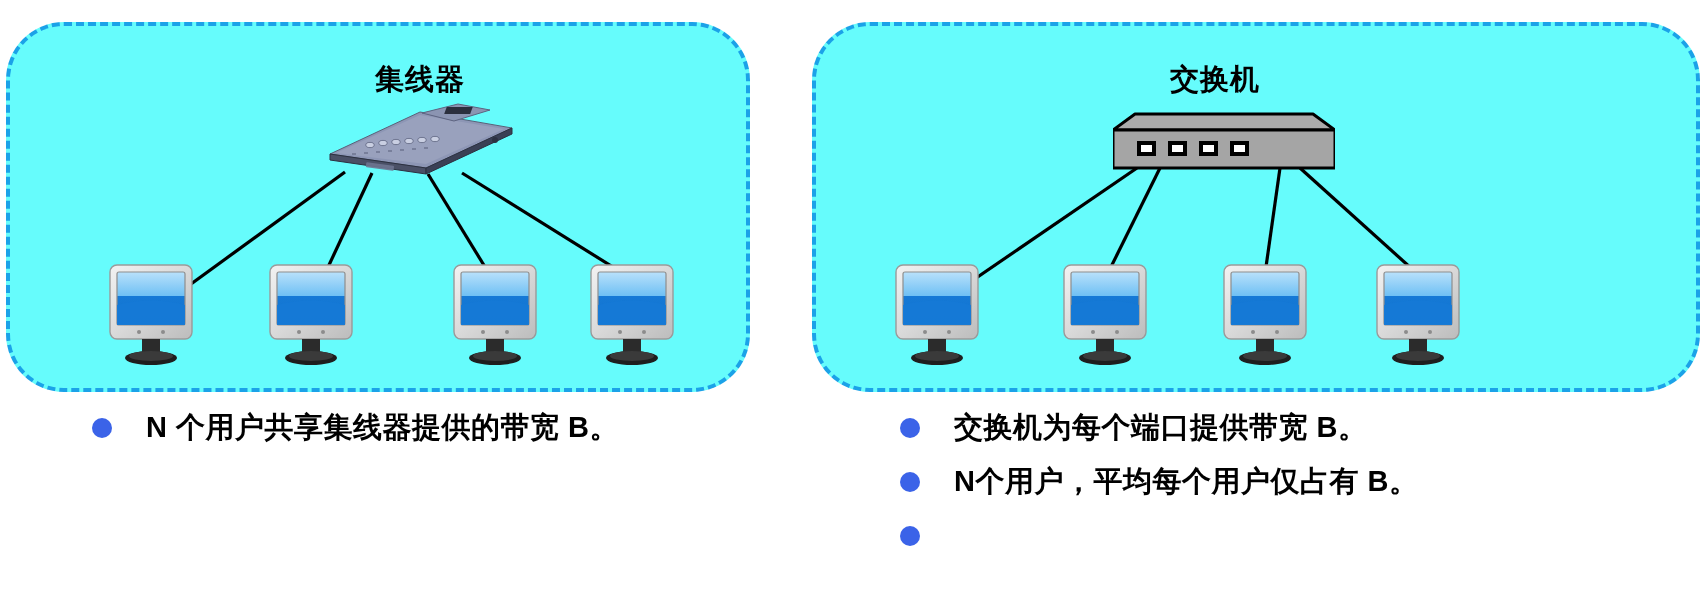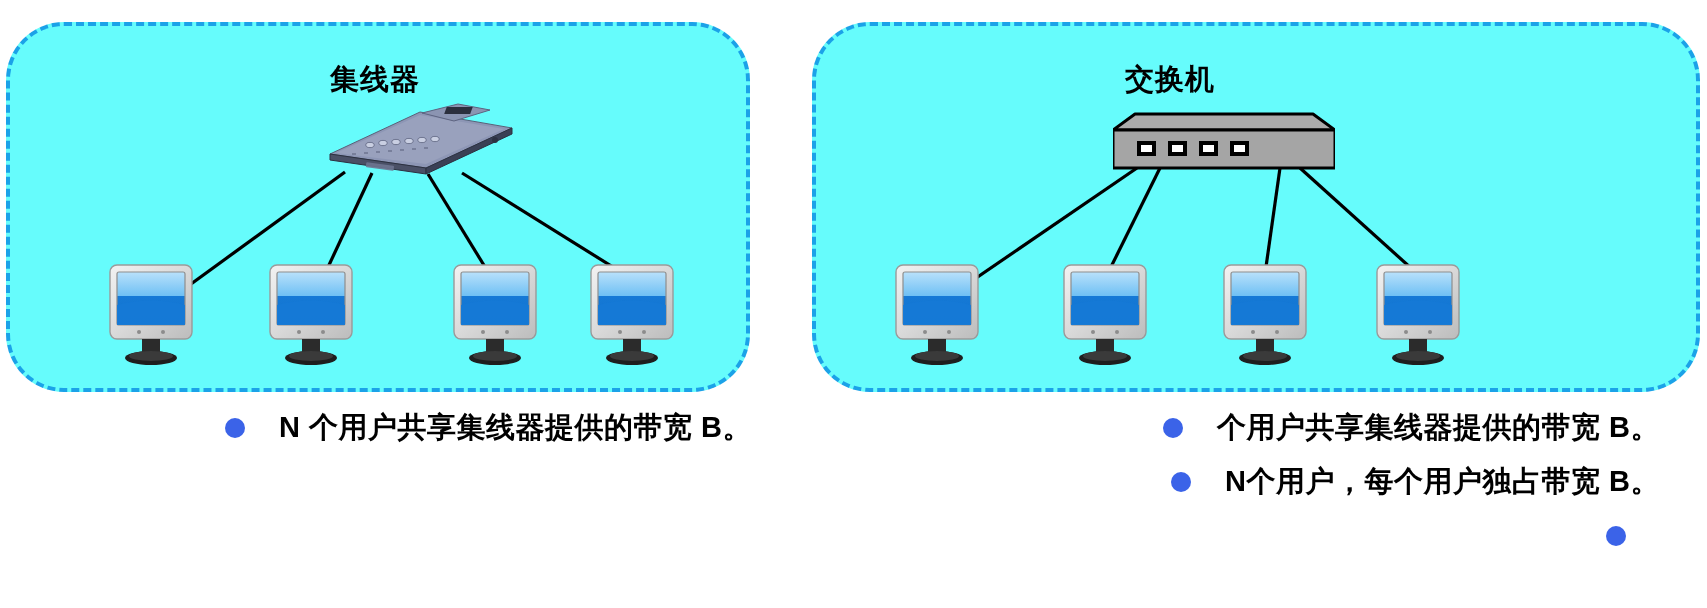--- a/index.html
+++ b/index.html
@@ -25,20 +25,21 @@
   #panel-switch{left:812px;top:22px;width:888px;height:370px;}
 
   
   .device-caption{
     position:absolute;
     font-size:29px;
     font-weight:bold;
     color:#000000;
     letter-spacing:1px;
     white-space:nowrap;
+    text-align:center;
   }
   #caption-hub{left:330px;top:60px;width:180px;}
   #caption-switch{left:1125px;top:60px;width:180px;font-family:Liberation Mono, monospace;}
 
   
   .links{position:absolute;left:0;top:0;width:1707px;height:608px;pointer-events:none;}
 
   
   #hub-device{
     position:absolute;left:322px;top:98px;width:198px;height:78px;
@@ -54,21 +55,20 @@
 
   
   .bullets{position:absolute;}
   #bullets-hub{left:92px;top:404px;width:660px;}
   #bullets-switch{left:900px;top:404px;width:760px;}
   .bullet-row{
     display:flex;
     align-items:center;
     height:48px;
     margin-bottom:6px;
-    justify-content:flex-end;
   }
   .bullet-dot{
     width:20px;height:20px;border-radius:50%;
     background:#3B63E8;
     flex:0 0 20px;
     margin-right:34px;
   }
   .bullet-text{
     font-size:29px;
     font-weight:bold;
@@ -270,24 +270,24 @@
   <div class="bullets" id="bullets-hub">
     <div class="bullet-row">
       <span class="bullet-dot"></span>
       <span class="bullet-text">N 个用户共享集线器提供的带宽 B。</span>
     </div>
   </div>
 
   <div class="bullets" id="bullets-switch">
     <div class="bullet-row">
       <span class="bullet-dot"></span>
-      <span class="bullet-text">个用户共享集线器提供的带宽 B。</span>
-    </div>
-    <div class="bullet-row">
-      <span class="bullet-dot"></span>
-      <span class="bullet-text">N个用户，每个用户独占带宽 B。</span>
+      <span class="bullet-text">交换机为每个端口提供带宽 B。</span>
+    </div>
+    <div class="bullet-row">
+      <span class="bullet-dot"></span>
+      <span class="bullet-text">N个用户，平均每个用户仅占有 B。</span>
     </div>
     <div class="bullet-row">
       <span class="bullet-dot"></span>
     </div>
   </div>
 
 </div>
 
 </body></html>

